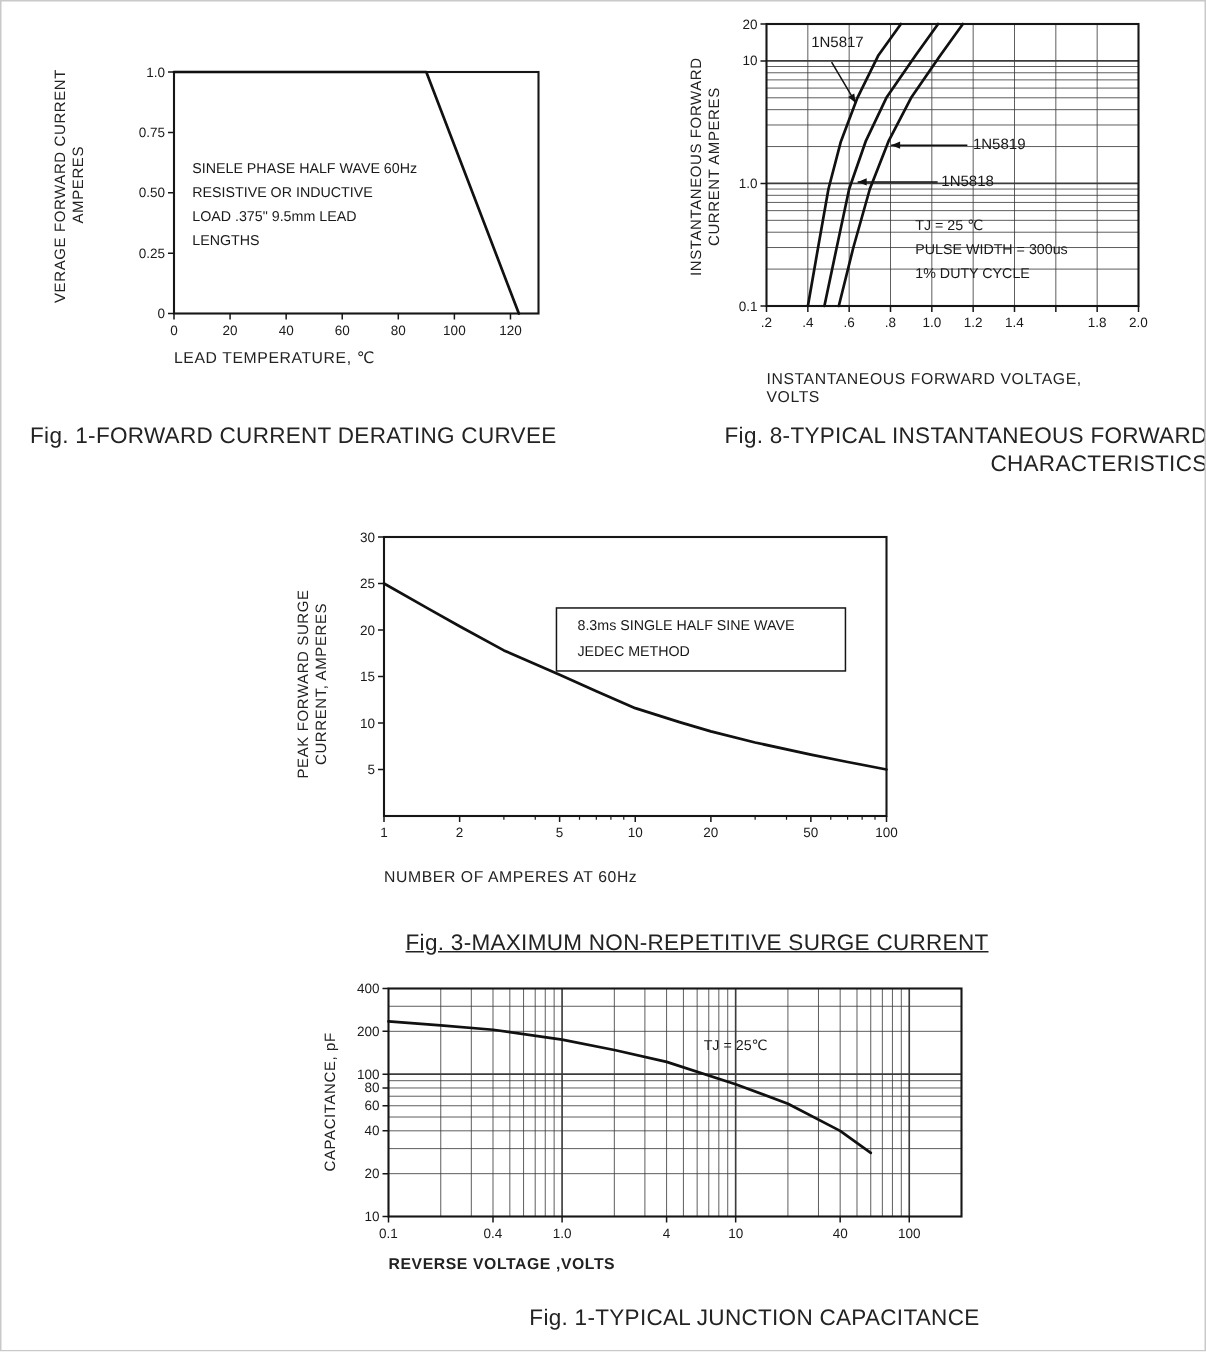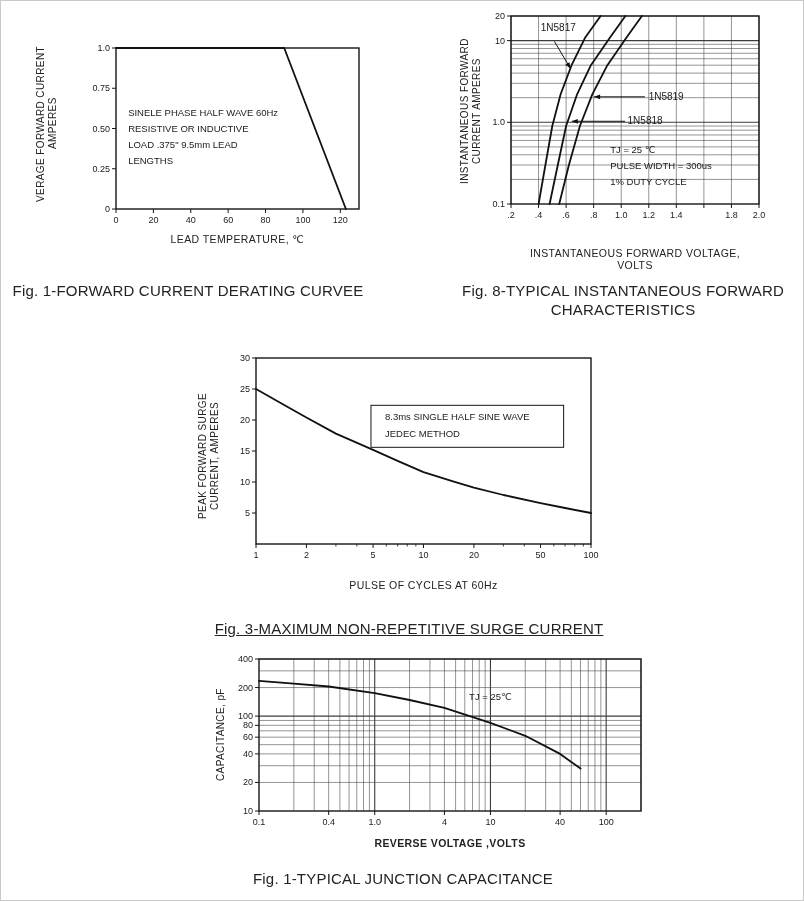--- a/index.html
+++ b/index.html
@@ -7,22 +7,22 @@
     position:relative;width:804px;height:901px;background:#ffffff;
     font-family:"Liberation Sans","DejaVu Sans",sans-serif;color:#1a1a1a;
     border:1px solid #c9c9c9;box-sizing:border-box;overflow:hidden;
   }
   .abs{position:absolute;}
   .ylabel{
     writing-mode:vertical-rl;transform:rotate(180deg);
     text-align:center;font-size:10px;line-height:12px;
     white-space:pre-line;color:#222;letter-spacing:0.4px;
   }
-  .xlabel{text-align:center;font-size:10.5px;color:#222;letter-spacing:0.4px;}
-  .caption{text-align:center;font-size:15px;color:#232323;white-space:pre-line;letter-spacing:0.2px;line-height:19px;}
+  .xlabel{text-align:left;font-size:10.5px;color:#222;letter-spacing:0.4px;}
+  .caption{text-align:right;font-size:15px;color:#232323;white-space:pre-line;letter-spacing:0.2px;line-height:19px;}
   svg{display:block;}
   svg text{font-family:"Liberation Sans","DejaVu Sans",sans-serif;}
 </style>
 </head>
 <body>
 
 <div class="page">
 
   <div class="abs" style="left:0;top:0;width:0;height:0;">
     <div class="abs ylabel" style="left:34px;top:40px;height:165px;">VERAGE FORWARD CURRENT
@@ -186,21 +186,21 @@
         <text x="21" y="77" font-size="9" fill="#1a1a1a" text-anchor="end">20</text>
         <line x1="27" y1="42.99999999999999" x2="23" y2="42.99999999999999" stroke="#161616" stroke-width="1"></line>
         <text x="21" y="45.99999999999999" font-size="9" fill="#1a1a1a" text-anchor="end">25</text>
         <line x1="27" y1="12" x2="23" y2="12" stroke="#161616" stroke-width="1"></line>
         <text x="21" y="15" font-size="9" fill="#1a1a1a" text-anchor="end">30</text>
         <path d="M 27.0 43.0 L 56.5 59.7 L 77.4 71.5 L 106.9 87.6 L 144.1 103.8 L 168.6 114.9 L 194.5 126.1 L 224.0 135.4 L 244.9 141.6 L 274.4 149.0 L 311.6 157.1 L 336.1 162.0 L 362.0 167.0" fill="none" stroke="#111" stroke-width="1.8" stroke-linecap="round" stroke-linejoin="round"></path>
         <text x="155.975" y="74.31" font-size="9.5" fill="#1a1a1a" text-anchor="start">8.3ms SINGLE HALF SINE WAVE</text>
         <text x="155.975" y="91.31" font-size="9.5" fill="#1a1a1a" text-anchor="start">JEDEC METHOD</text>
         <rect x="141.97500610351562" y="59.30999755859375" width="192.65625" height="42" fill="none" stroke="#161616" stroke-width="1"></rect>
       </svg>
-    <div class="abs xlabel" style="left:255px;top:578px;width:335px;">PULSE OF CYCLES AT 60Hz</div>
+    <div class="abs xlabel" style="left:255px;top:578px;width:335px;">NUMBER OF AMPERES AT 60Hz</div>
     <div class="abs caption" style="left:158px;top:618px;width:500px;text-decoration:underline;">Fig. 3-MAXIMUM NON-REPETITIVE SURGE CURRENT</div>
   </div>
 
   <div class="abs" style="left:0;top:0;width:0;height:0;">
     <div class="abs ylabel" style="left:214px;top:674px;height:120px;">CAPACITANCE, pF</div>
     <svg class="abs" width="442" height="192" style="left:228px;top:648px;">
         <line x1="64.83562963520137" y1="10" x2="64.83562963520137" y2="162" stroke="#3c3c3c" stroke-width="0.55"></line>
         <line x1="85.21316666080476" y1="10" x2="85.21316666080476" y2="162" stroke="#3c3c3c" stroke-width="0.55"></line>
         <line x1="99.67125927040273" y1="10" x2="99.67125927040273" y2="162" stroke="#3c3c3c" stroke-width="0.55"></line>
         <line x1="110.88582715306484" y1="10" x2="110.88582715306484" y2="162" stroke="#3c3c3c" stroke-width="0.55"></line>

